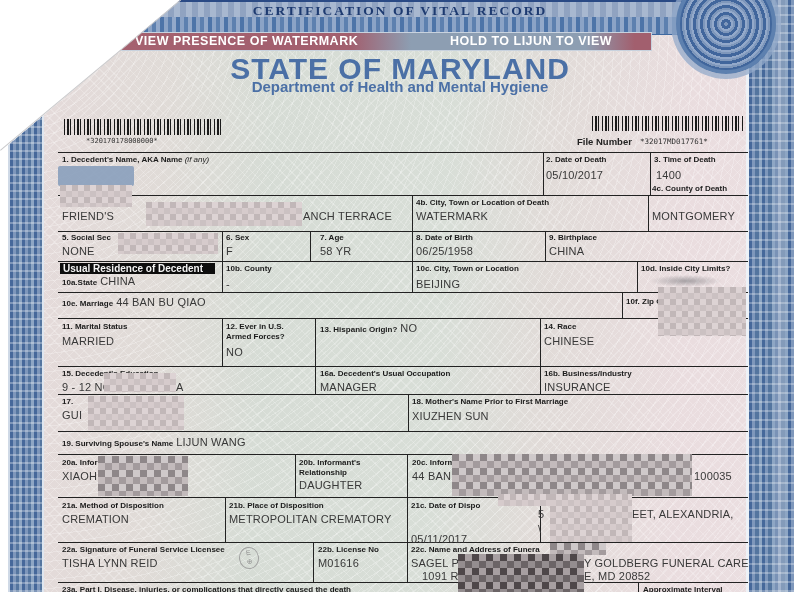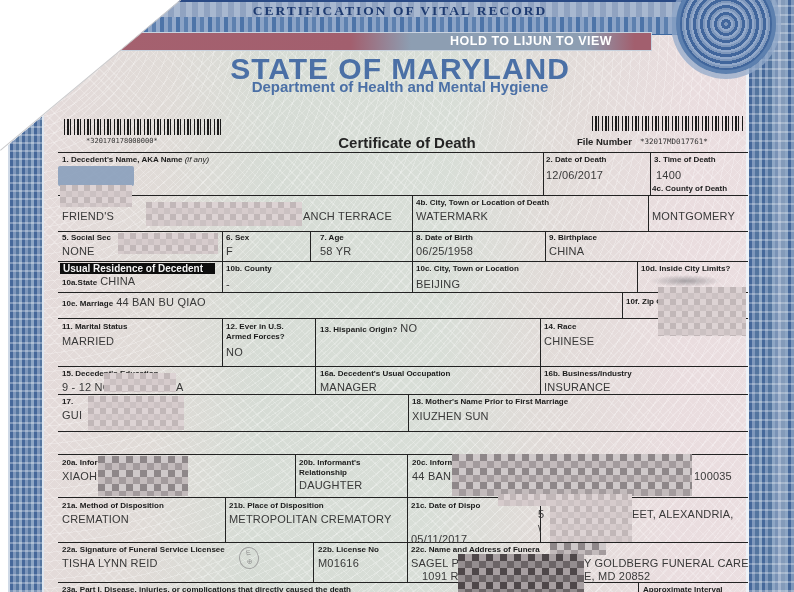--- a/index.html
+++ b/index.html
@@ -91,28 +91,28 @@
     <div class="band-a">
       <span id="certband">CERTIFICATION OF VITAL RECORD</span>
     </div>
     <div class="band-b"></div>
   </div>
   <div id="rosette"></div>
   <div id="band-right"></div>
   <div id="band-left"></div>
 
   <div id="banner">
+    <span class="bl">VIEW PRESENCE OF WATERMARK</span>
     <span class="br">HOLD TO LIJUN TO VIEW</span>
   </div>
   <div class="h1">STATE OF MARYLAND</div>
   <div class="h2">Department of Health and Mental Hygiene</div>
 
   <div class="barcode" style="left:64px;top:119px;width:160px;height:16px"></div>
   <div class="bcnum" style="left:86px;top:137px">*320170178000000*</div>
-  <div id="certtitle">Certificate of Death</div>
   <div class="barcode" style="left:592px;top:116px;width:152px;height:15px"></div>
   <div id="filelabel">File Number</div>
   <div class="bcnum" style="left:640px;top:137px;font-size:7.5px">*32017MD017761*</div>
 
   <div class="hl" style="top:152px"></div>
   <div class="hl" style="top:195px"></div>
   <div class="hl" style="top:231px"></div>
   <div class="hl" style="top:261px"></div>
   <div class="hl" style="top:292px"></div>
   <div class="hl" style="top:318px"></div>
@@ -146,21 +146,21 @@
   <div class="vl" style="left:407px;top:454px;height:43px"></div>
   <div class="vl" style="left:225px;top:497px;height:45px"></div>
   <div class="vl" style="left:407px;top:497px;height:45px"></div>
   <div class="vl" style="left:540px;top:497px;height:45px"></div>
   <div class="vl" style="left:313px;top:542px;height:40px"></div>
   <div class="vl" style="left:407px;top:542px;height:40px"></div>
   <div class="vl" style="left:638px;top:582px;height:10px"></div>
 
   <div class="lb" style="left:62px;top:155px"><span>1. Decedent's Name, AKA Name</span> <i>(if any)</i></div>
   <div class="lb" style="left:546px;top:155px">2. Date of Death</div>
-  <div class="vl2" style="left:546px;top:169px">12/06/2017</div>
+  <div class="vl2" style="left:546px;top:169px">05/10/2017</div>
   <div class="lb" style="left:654px;top:155px">3. Time of Death</div>
   <div class="vl2" style="left:656px;top:169px">1400</div>
 
   <div class="lb" style="left:62px;top:198px">4a. Facility Name</div>
   <div class="vl2" style="left:62px;top:210px">FRIEND'S</div>
   <div class="vl2" style="left:303px;top:210px">ANCH TERRACE</div>
   <div class="lb" style="left:416px;top:198px">4b. City, Town or Location of Death</div>
   <div class="vl2" style="left:416px;top:210px">WATERMARK</div>
   <div class="lb" style="left:652px;top:184px">4c. County of Death</div>
   <div class="vl2" style="left:652px;top:210px">MONTGOMERY</div>
@@ -210,20 +210,24 @@
   <div class="lb" style="left:320px;top:369px">16a. Decedent's Usual Occupation</div>
   <div class="vl2" style="left:320px;top:381px">MANAGER</div>
   <div class="lb" style="left:544px;top:369px">16b. Business/Industry</div>
   <div class="vl2" style="left:544px;top:381px">INSURANCE</div>
 
   <div class="lb" style="left:62px;top:397px">17.</div>
   <div class="vl2" style="left:62px;top:409px">GUI</div>
   <div class="lb" style="left:412px;top:397px">18. Mother's Name Prior to First Marriage</div>
   <div class="vl2" style="left:412px;top:410px">XIUZHEN SUN</div>
 
+  <div class="inl" style="left:62px;top:436px">
+    <span class="l">19. Surviving Spouse's Name</span>
+      <span class="v">LIJUN WANG</span>
+  </div>
 
   <div class="lb" style="left:62px;top:458px">20a. Infor</div>
   <div class="vl2" style="left:62px;top:470px">XIAOH</div>
   <div class="lb wrap" style="left:299px;top:458px;width:95px">20b. Informant's Relationship</div>
   <div class="vl2" style="left:299px;top:479px">DAUGHTER</div>
   <div class="lb" style="left:412px;top:458px">20c. Informan</div>
   <div class="vl2" style="left:412px;top:470px">44 BAN BU</div>
   <div class="vl2" style="left:694px;top:470px">100035</div>
 
   <div class="lb" style="left:62px;top:501px">21a. Method of Disposition</div>

